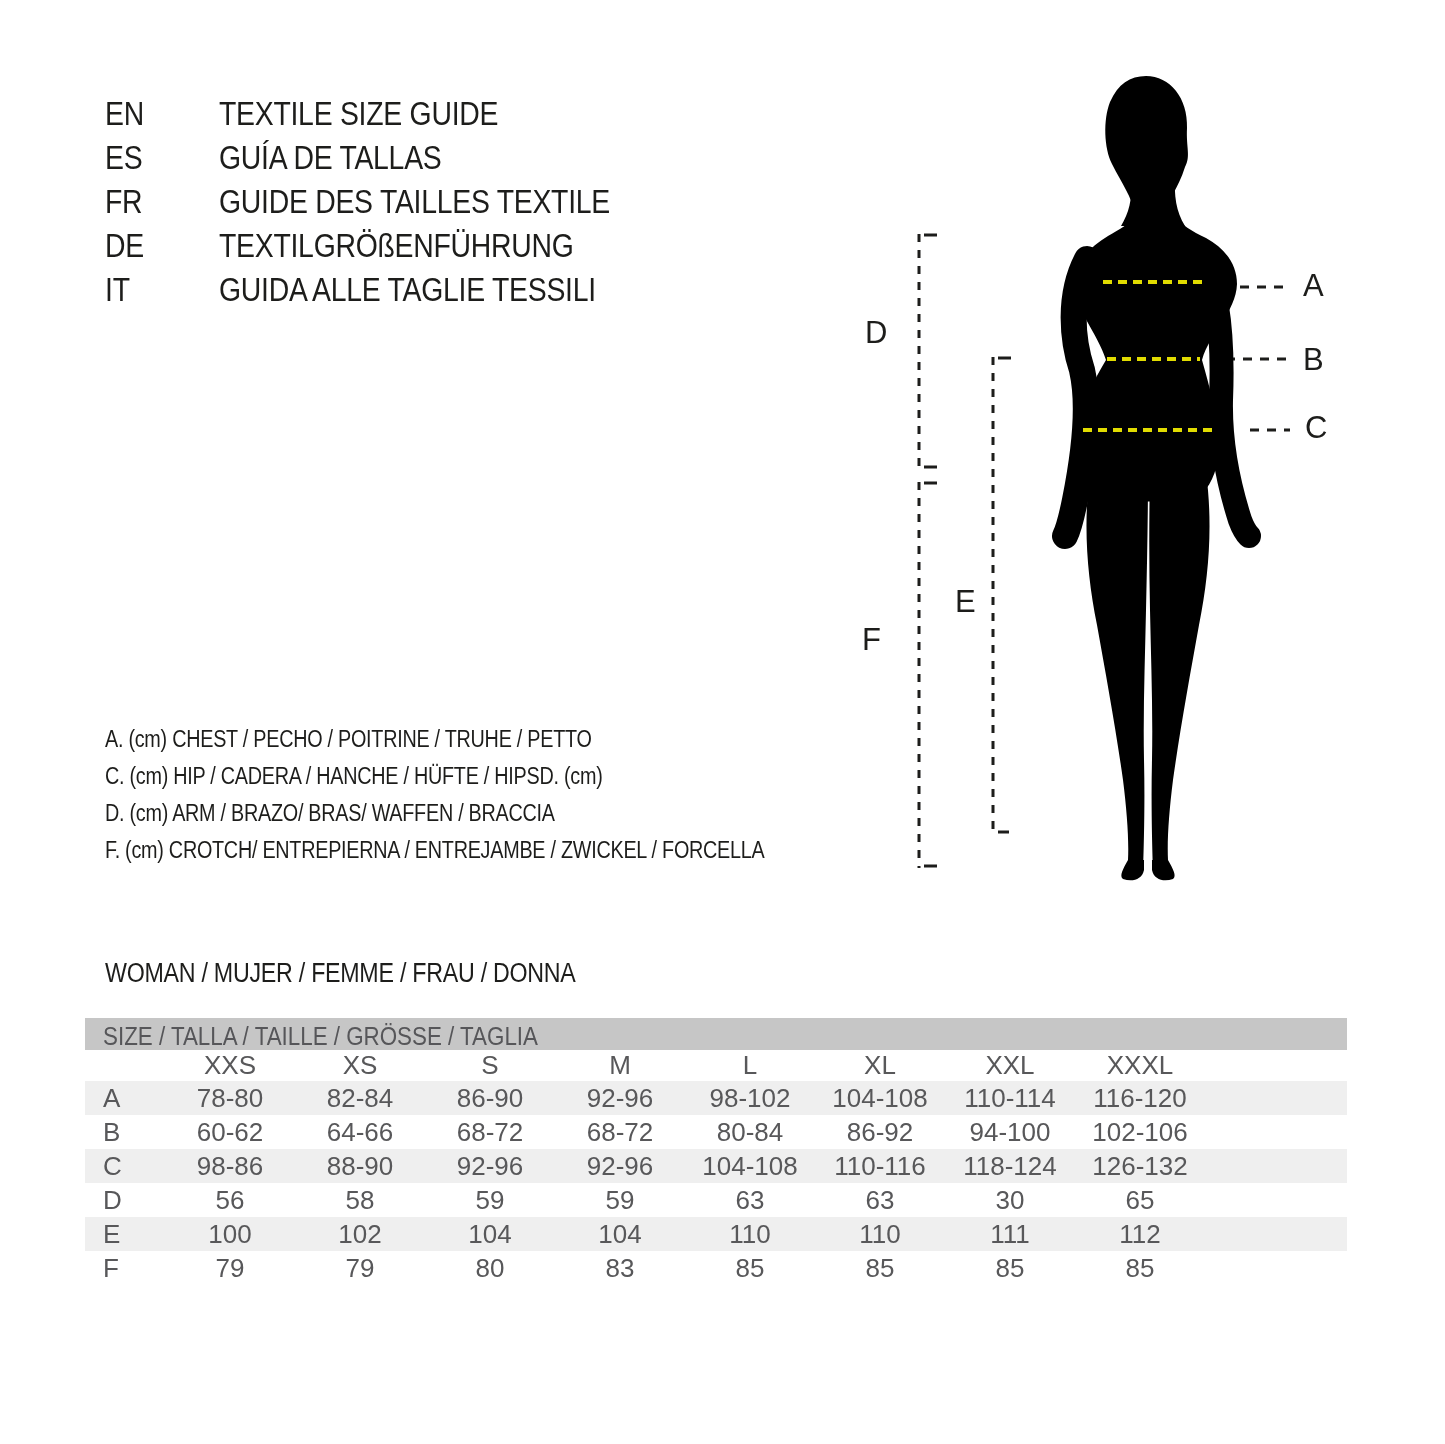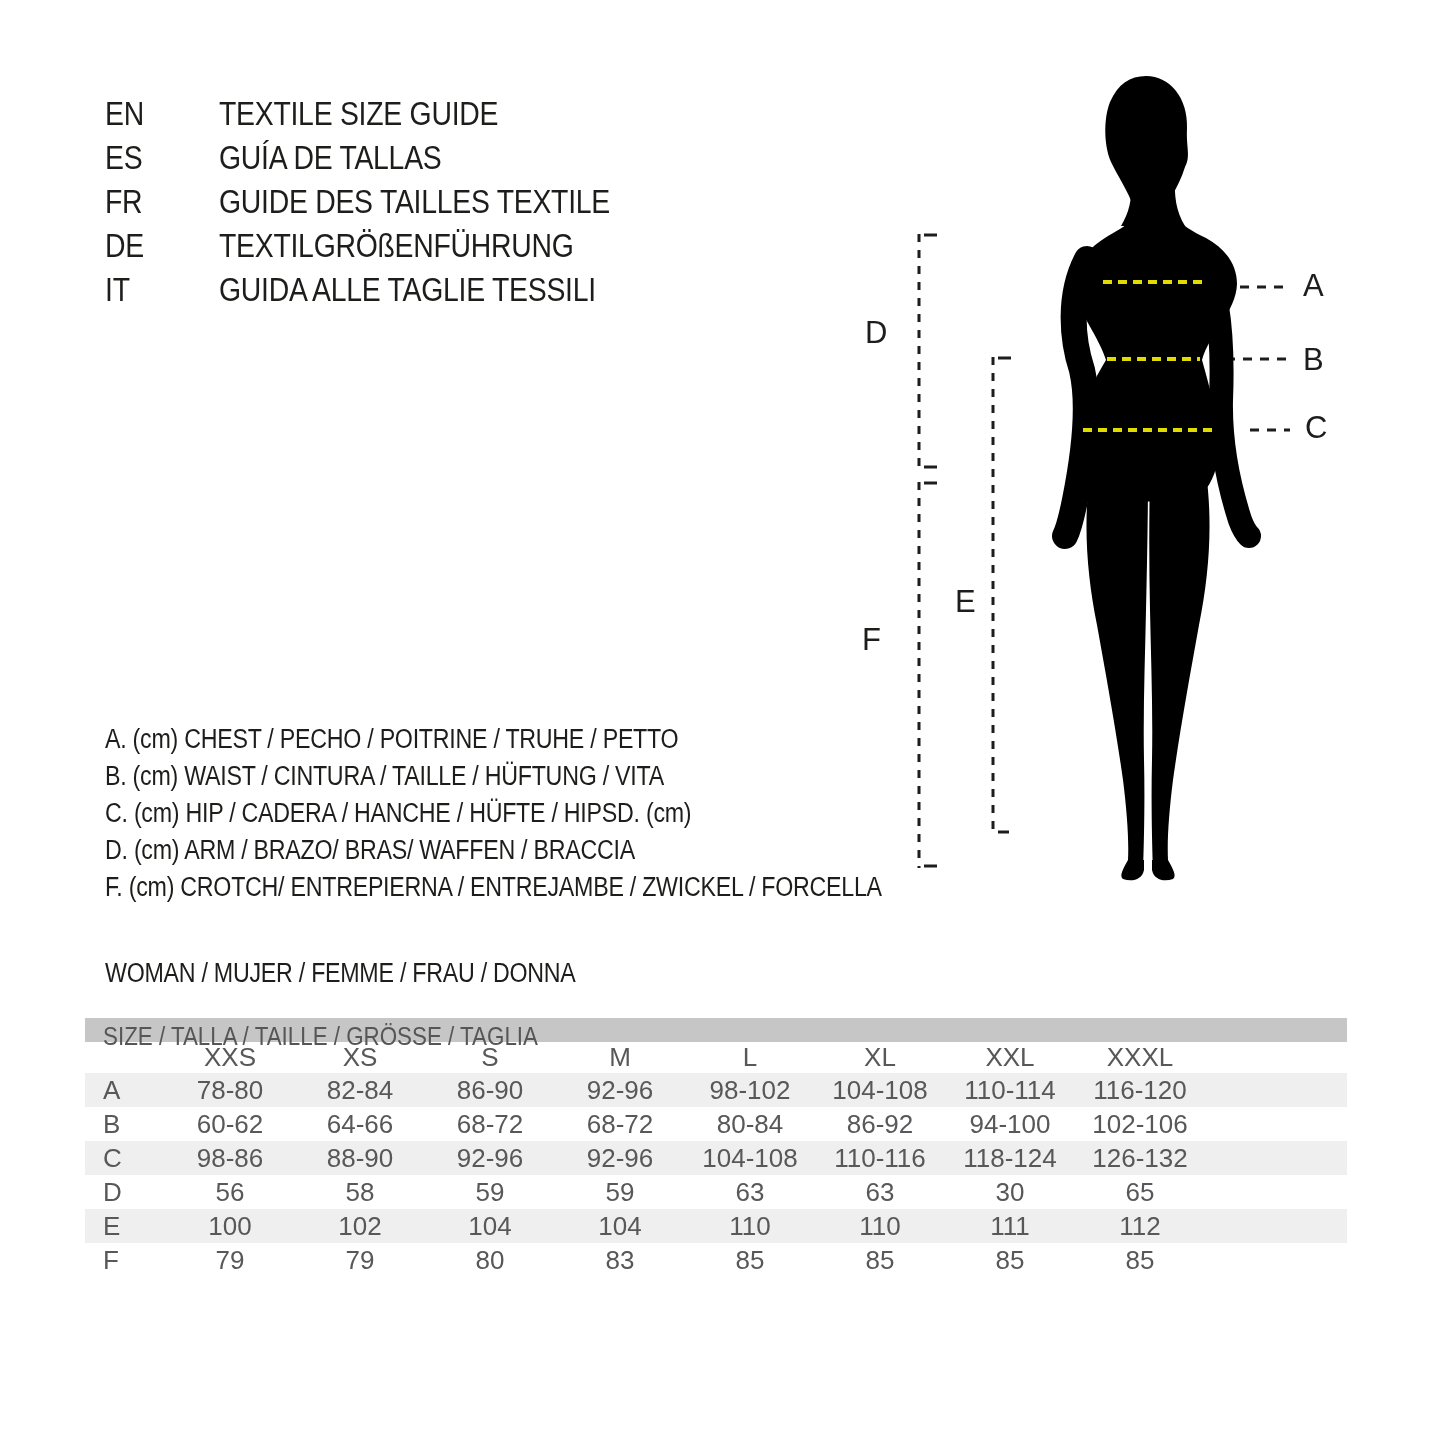--- a/index.html
+++ b/index.html
@@ -12,28 +12,28 @@
     overflow:hidden;
   }
   .cond{display:inline-block;transform:scaleX(.86);transform-origin:0 50%;white-space:nowrap;}
 
   
   #lang-block{position:absolute;left:105px;top:92px;}
   .lang-row{display:flex;height:44px;line-height:44px;font-size:33px;letter-spacing:-.3px;gap:28px;}
   .lang-code{width:86px;flex:0 0 86px;}
   
   #measure-list{position:absolute;left:105px;top:721px;}
-  .measure-line{height:37px;line-height:37px;font-size:27px;letter-spacing:-.3px;}
+  .measure-line{height:37px;line-height:37px;font-size:23px;letter-spacing:-.3px;}
 
   
   #category-line{position:absolute;left:105px;top:958px;height:30px;line-height:30px;font-size:27px;letter-spacing:-.3px;}
 
   
   #table-wrap{position:absolute;left:85px;top:1018px;width:1262px;}
-  #band{height:24px;line-height:37px;background:#c6c6c6;color:#565659;font-size:26px;padding-left:18px;box-sizing:border-box;}
+  #band{height:32px;line-height:37px;background:#c6c6c6;color:#565659;font-size:26px;padding-left:18px;box-sizing:border-box;}
   table{border-collapse:collapse;width:1262px;table-layout:fixed;color:#58585a;font-size:26px;}
   td{text-align:center;padding:0;height:34px;overflow:hidden;}
   tr.sizes-row td{height:24px;}
   td.rowlabel{text-align:left;padding-left:18px;}
   tr.stripe{background:#efefef;}
 
   
   #figure-area{position:absolute;left:840px;top:60px;width:560px;height:880px;}
   #figure-svg{position:absolute;left:0;top:0;}
   .marker{position:absolute;font-size:31px;line-height:36px;color:#1d1d1b;}
@@ -157,21 +157,20 @@
     <span class="marker" id="marker-a">A</span>
     <span class="marker" id="marker-b">B</span>
     <span class="marker" id="marker-c">C</span>
     <span class="marker" id="marker-d">D</span>
     <span class="marker" id="marker-e">E</span>
     <span class="marker" id="marker-f">F</span>
   </div>
 
   <div id="measure-list">
     <div class="measure-line"><span class="cond">A. (cm) CHEST / PECHO / POITRINE / TRUHE / PETTO</span></div>
-    <div class="measure-line"><span class="cond">B. (cm) WAIST / CINTURA / TAILLE / HÜFTUNG / VITA</span></div>
     <div class="measure-line"><span class="cond">C. (cm) HIP / CADERA / HANCHE / HÜFTE / HIPSD. (cm)</span></div>
     <div class="measure-line"><span class="cond">D. (cm) ARM / BRAZO/ BRAS/ WAFFEN / BRACCIA</span></div>
     <div class="measure-line"><span class="cond">F. (cm) CROTCH/ ENTREPIERNA / ENTREJAMBE / ZWICKEL / FORCELLA</span></div>
   </div>
 
   <div id="category-line"><span class="cond">WOMAN / MUJER / FEMME / FRAU / DONNA</span></div>
 
   <div id="table-wrap">
     <div id="band"><span class="cond">SIZE / TALLA / TAILLE / GRÖSSE / TAGLIA</span></div>
     <table>

